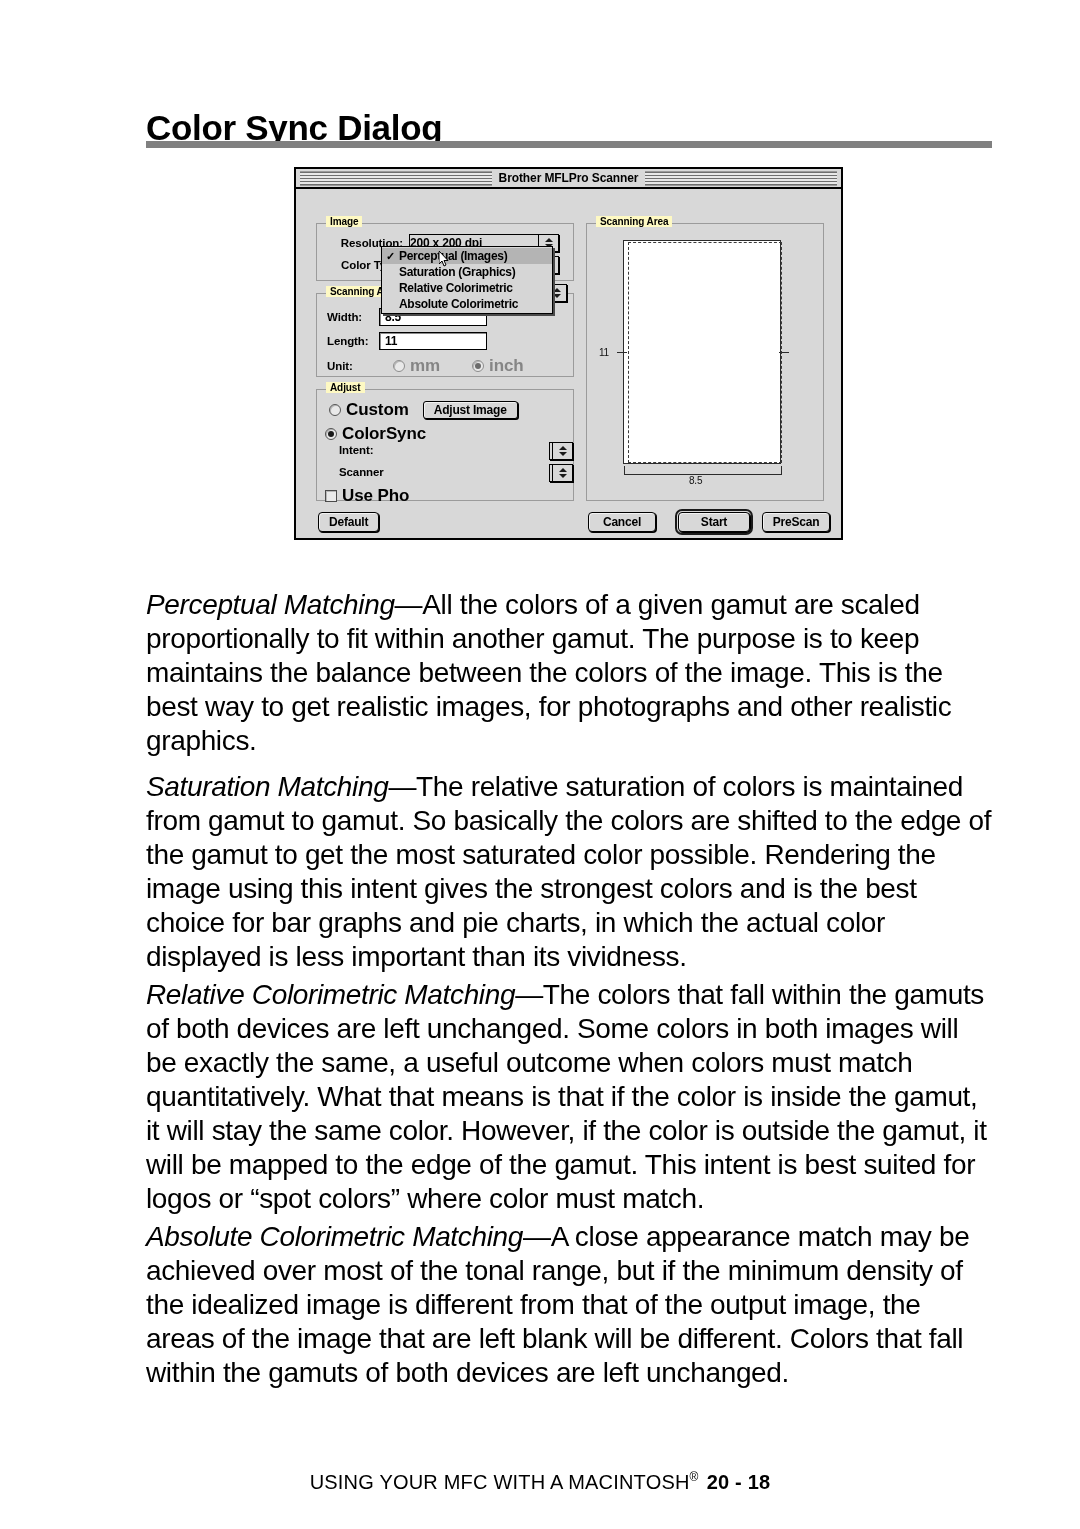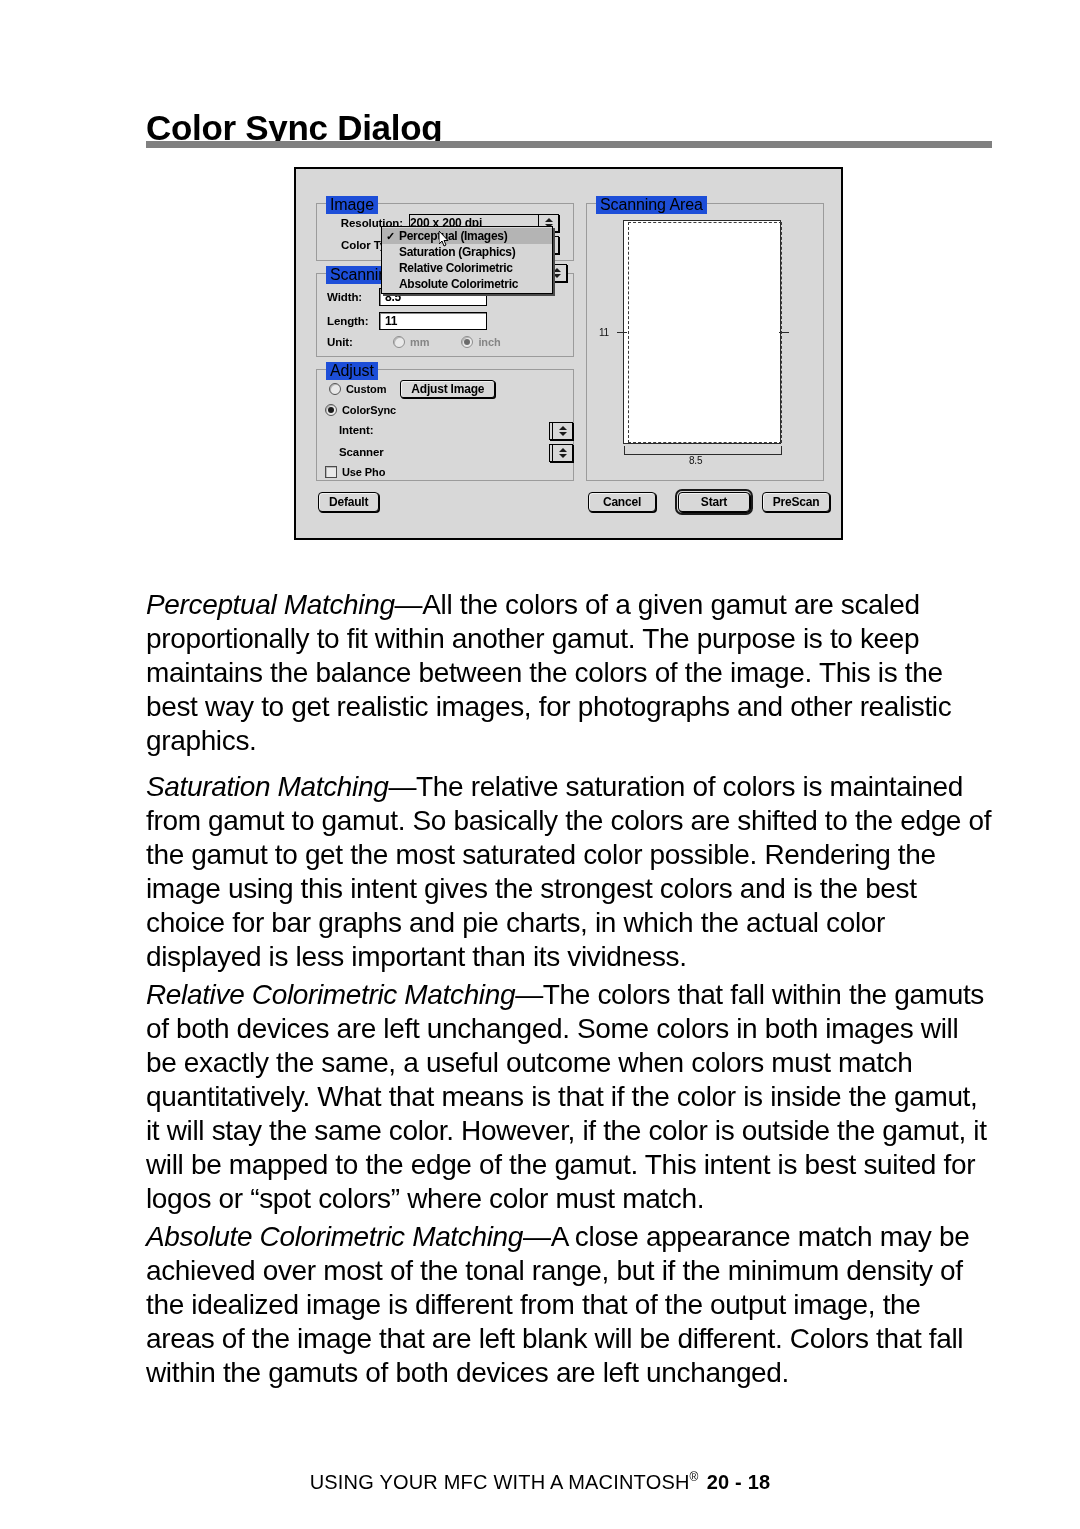--- a/index.html
+++ b/index.html
@@ -90,24 +90,24 @@
     position: absolute;
     border: 1px solid #9b9b9b;
     border-top: 1px solid #9b9b9b;
     box-sizing: border-box;
     background: transparent;
   }
   .group-legend {
     position: absolute;
     top: -8px;
     left: 9px;
-    background: #1d4ed8;
+    background: #fef9c3;
     padding: 0 4px;
-    font-size: 16px;
-    font-weight: normal;
+    font-size: 10px;
+    font-weight: bold;
     white-space: nowrap;
     letter-spacing: -0.1px;
   }
 
   #group-image   { left: 20px;  top: 34px;  width: 258px; height: 58px; }
   #group-scan    { left: 20px;  top: 104px; width: 258px; height: 84px; }
   #group-adjust  { left: 20px;  top: 200px; width: 258px; height: 112px; }
   #group-preview { left: 290px; top: 34px;  width: 238px; height: 278px; }
 
   
@@ -203,21 +203,21 @@
   .radio.dim.on::after { background: #6b6b6b; }
   .checkbox {
     width: 12px; height: 12px;
     background: #e9e9e9;
     border: 1px solid #4a4a4a;
     box-shadow: inset 1px 1px 0 #b6b6b6;
     box-sizing: border-box;
     flex: 0 0 auto;
   }
   .radio-label {
-    font-size: 11px;
+    font-size: 17px;
     font-weight: bold;
     margin-left: 5px;
     letter-spacing: -0.1px;
   }
   .radio-label.dim { color: #858585; }
 
   
   .btn {
     display: inline-flex;
     align-items: center;
@@ -382,20 +382,25 @@
   .footer .pageno { font-weight: bold; margin-left: 8px; }
 </style>
 </head>
 <body>
 
 <div class="page-heading">Color Sync Dialog</div>
 <div class="heading-rule"></div>
 
 <div class="dialog">
 
+  <div class="titlebar">
+    <span class="tb-stripes"></span>
+    <span class="tb-title">Brother MFLPro Scanner</span>
+    <span class="tb-stripes"></span>
+  </div>
 
   <div class="dialog-body">
 
     <div class="groupbox" id="group-image">
       <span class="group-legend">Image</span>
 
       <div class="row" style="left:8px; top:10px;">
         <span class="fld-label" style="width:78px; text-align:right;">Resolution:</span>
         <span class="popup" style="margin-left:6px; width:150px;">
           <span>200 x 200 dpi</span>

